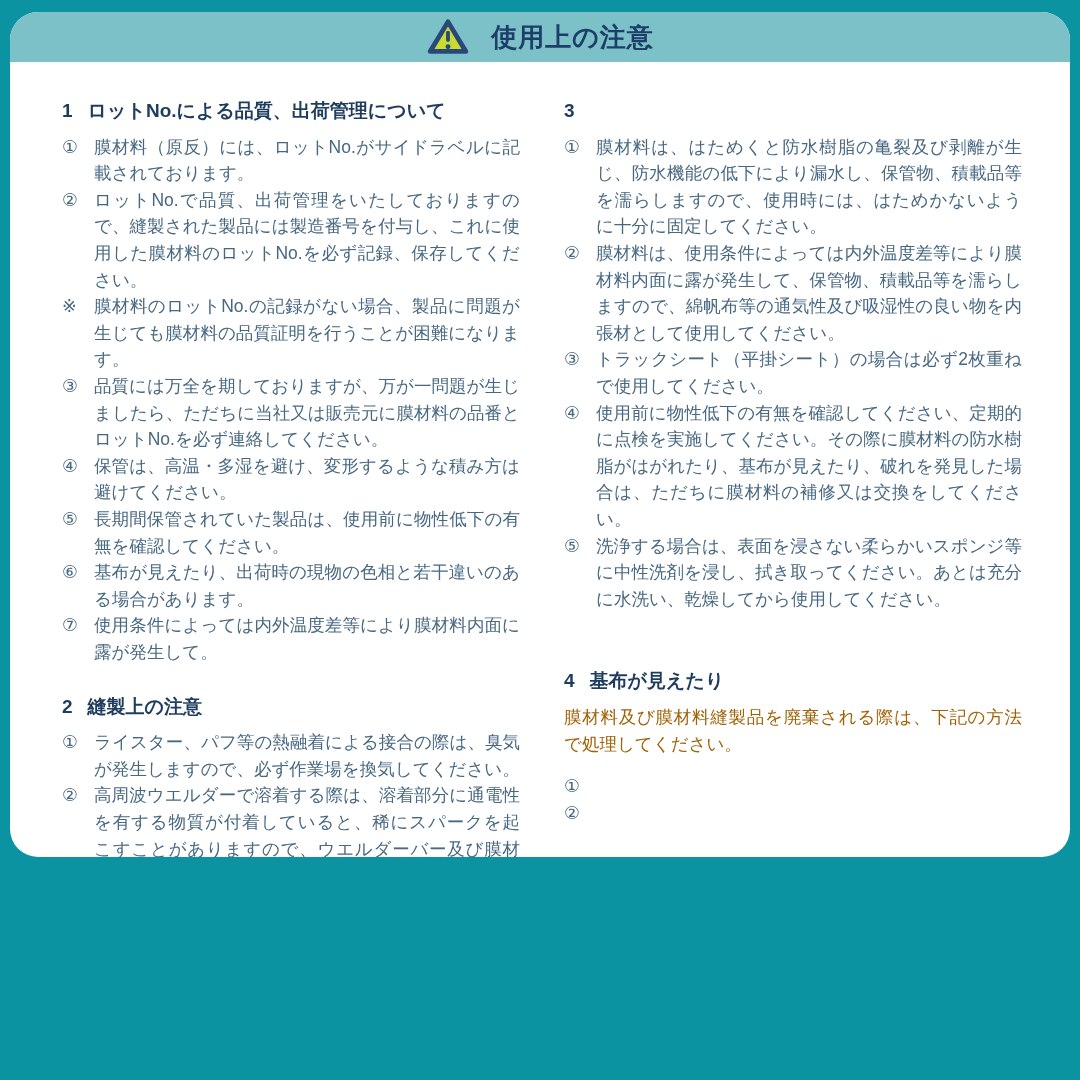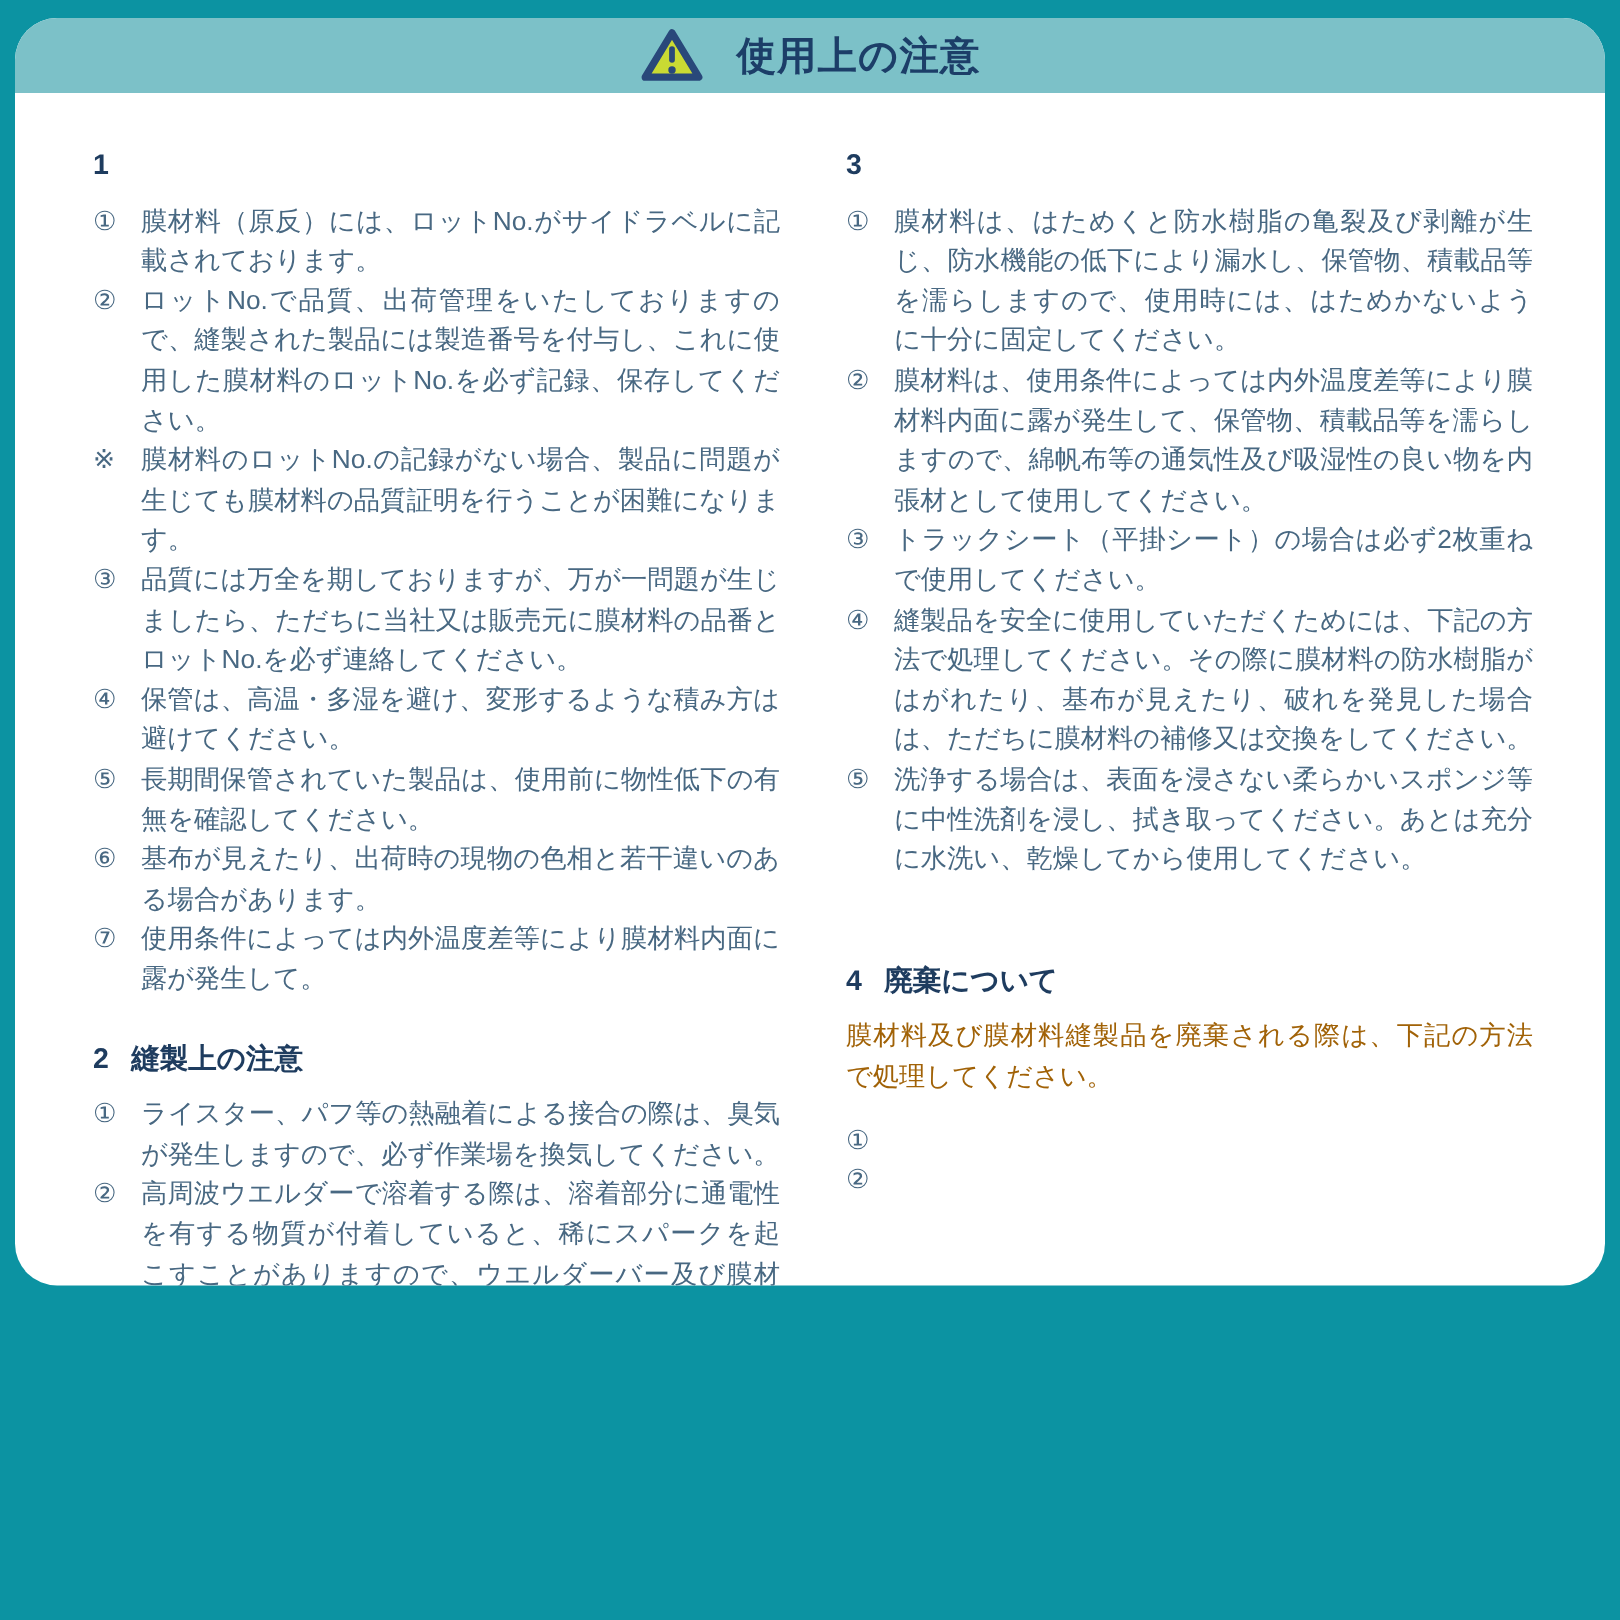--- a/index.html
+++ b/index.html
@@ -93,20 +93,21 @@
           <circle cx="32" cy="42" r="3.6" fill="#29487a"></circle>
         </svg>
       </span>
       <span class="title" data-name="page-title">使用上の注意</span>
     </div>
     <div class="content" data-name="card-content">
       <div class="column" data-name="column-left">
           <section class="section" data-name="section-1">
             <div class="sec-heading" data-name="section-heading">
               <span class="sec-num" data-name="section-number">1</span>
+              <span class="sec-title" data-name="section-title">ロットNo.による品質、出荷管理について</span>
             </div>
             <div class="items" data-name="item-list">
               <div class="item" data-name="list-item">
                 <span class="marker" data-name="item-marker">①</span>
                 <span class="itext" data-name="item-text">膜材料（原反）には、ロットNo.がサイドラベルに記載されております。</span>
               </div>
               <div class="item" data-name="list-item">
                 <span class="marker" data-name="item-marker">②</span>
                 <span class="itext" data-name="item-text">ロットNo.で品質、出荷管理をいたしておりますので、縫製された製品には製造番号を付与し、これに使用した膜材料のロットNo.を必ず記録、保存してください。</span>
               </div>
@@ -166,32 +167,32 @@
               <div class="item" data-name="list-item">
                 <span class="marker" data-name="item-marker">②</span>
                 <span class="itext" data-name="item-text">膜材料は、使用条件によっては内外温度差等により膜材料内面に露が発生して、保管物、積載品等を濡らしますので、綿帆布等の通気性及び吸湿性の良い物を内張材として使用してください。</span>
               </div>
               <div class="item" data-name="list-item">
                 <span class="marker" data-name="item-marker">③</span>
                 <span class="itext" data-name="item-text">トラックシート（平掛シート）の場合は必ず2枚重ねで使用してください。</span>
               </div>
               <div class="item" data-name="list-item">
                 <span class="marker" data-name="item-marker">④</span>
-                <span class="itext" data-name="item-text">縫製品を安全に使用していただくためには、下記の方法で処理してください。その際に膜材料の防水樹脂がはがれたり、基布が見えたり、破れを発見した場合は、ただちに膜材料の補修又は交換をしてください。</span>
+                <span class="itext" data-name="item-text">使用前に物性低下の有無を確認してください、定期的に点検を実施してください。その際に膜材料の防水樹脂がはがれたり、基布が見えたり、破れを発見した場合は、ただちに膜材料の補修又は交換をしてください。</span>
               </div>
               <div class="item" data-name="list-item">
                 <span class="marker" data-name="item-marker">⑤</span>
                 <span class="itext" data-name="item-text">洗浄する場合は、表面を浸さない柔らかいスポンジ等に中性洗剤を浸し、拭き取ってください。あとは充分に水洗い、乾燥してから使用してください。</span>
               </div>
             </div>
           </section>
           <section class="section" data-name="section-4">
             <div class="sec-heading" data-name="section-heading">
               <span class="sec-num" data-name="section-number">4</span>
-              <span class="sec-title" data-name="section-title">廃棄について</span>
+              <span class="sec-title" data-name="section-title">基布が見えたり</span>
             </div>
             <p class="sec-intro" data-name="section-intro">膜材料及び膜材料縫製品を廃棄される際は、下記の方法で処理してください。</p>
             <div class="items wide" data-name="item-list">
               <div class="item" data-name="list-item">
                 <span class="marker" data-name="item-marker">①</span>
               </div>
               <div class="item" data-name="list-item">
                 <span class="marker" data-name="item-marker">②</span>
               </div>
             </div>

